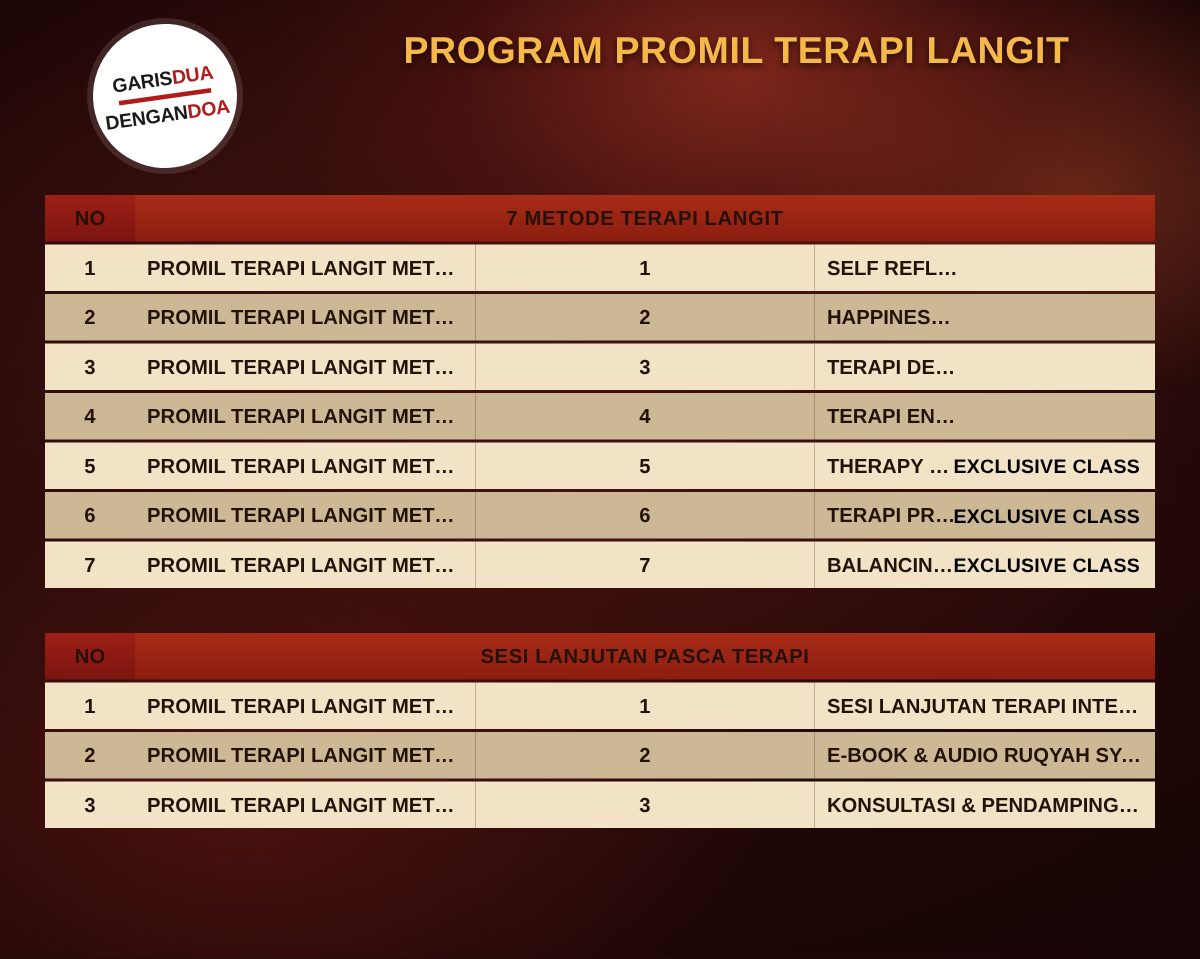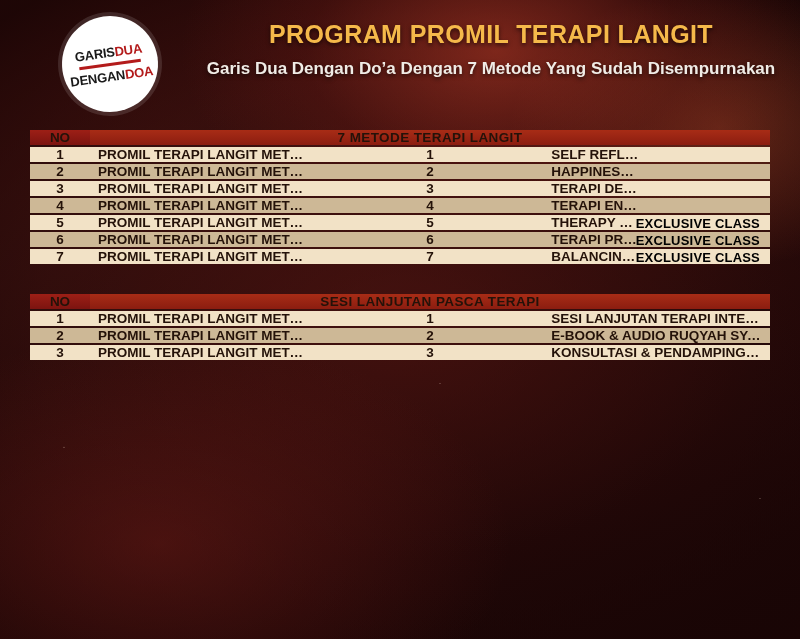--- a/index.html
+++ b/index.html
@@ -109,21 +109,21 @@
     z-index: 2;
     padding: 0 30px;
   }
   table.block {
     border-collapse: separate;
     border-spacing: 0 2px;
     width: 100%;
     table-layout: fixed;
   }
   table.block td {
-    height: 15px;
+    height: 31px;
     padding: 0 8px;
     font-size: 13.5px;
     font-weight: bold;
     color: #241209;
     vertical-align: middle;
     white-space: nowrap;
     overflow: hidden;
     text-overflow: ellipsis;
   }
   .c-no { width: 44px; text-align: center; }
@@ -169,21 +169,20 @@
 <div class="poster">
 
   <div class="header">
     <div class="logo">
       <div class="l1"><span>GARIS</span><span class="red">DUA</span></div>
       <div class="bar"></div>
       <div class="l2"><span>DENGAN</span><span class="red">DOA</span></div>
     </div>
     <div class="title-block">
       <h1 class="title-main">PROGRAM PROMIL TERAPI LANGIT</h1>
-      <p class="title-sub">Garis Dua Dengan Do’a Dengan 7 Metode Yang Sudah Disempurnakan</p>
     </div>
   </div>
 
   <div class="tables">
 
     <table class="block">
       <tbody>
         <tr>
           <td class="c-no hdr-no">NO</td>
           <td class="hdr-title" colspan="3">7 METODE TERAPI LANGIT</td>

